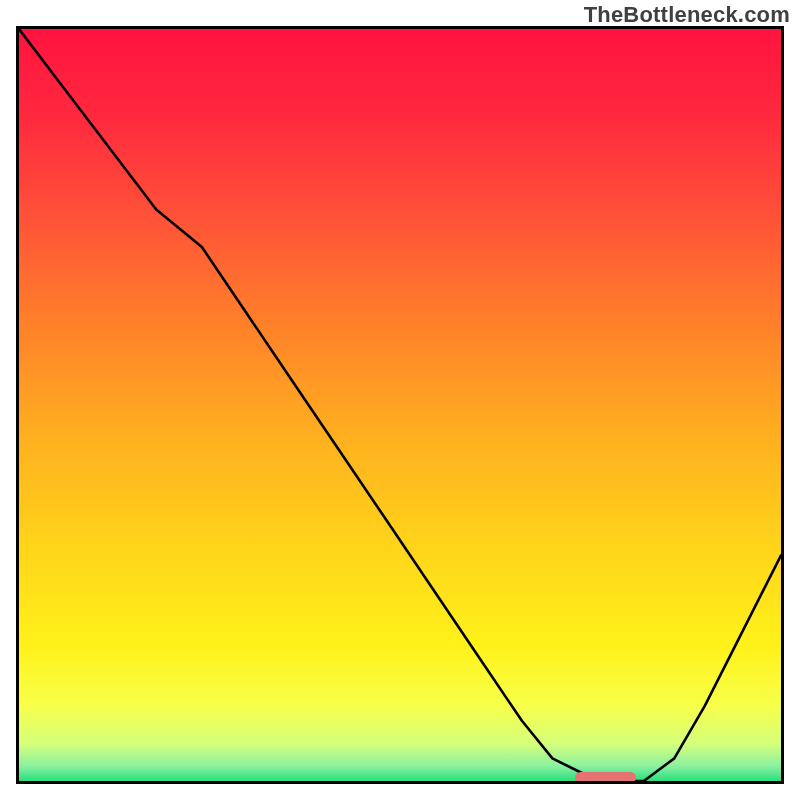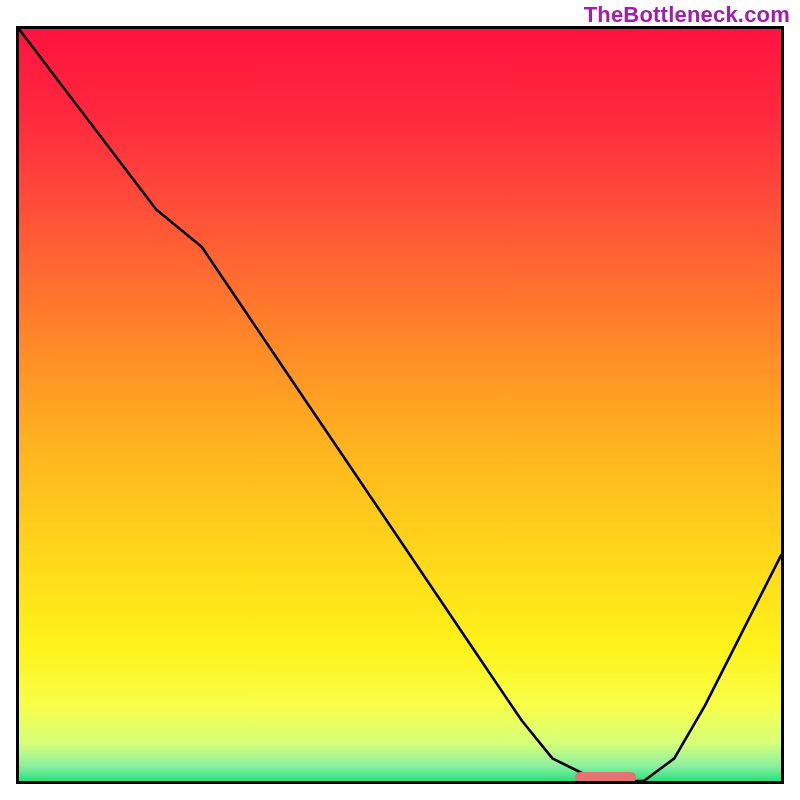--- a/index.html
+++ b/index.html
@@ -10,21 +10,21 @@
     background: #ffffff;
     overflow: hidden;
     font-family: Arial, Helvetica, sans-serif;
   }
   .watermark {
     position: absolute;
     top: 2px;
     right: 10px;
     font-size: 22px;
     font-weight: 600;
-    color: #a21caf;
+    color: #404040;
     letter-spacing: 0.2px;
     z-index: 10;
   }
   .plot-frame {
     position: absolute;
     left: 16px;
     top: 26px;
     width: 768px;
     height: 758px;
     border: 3px solid #000;

